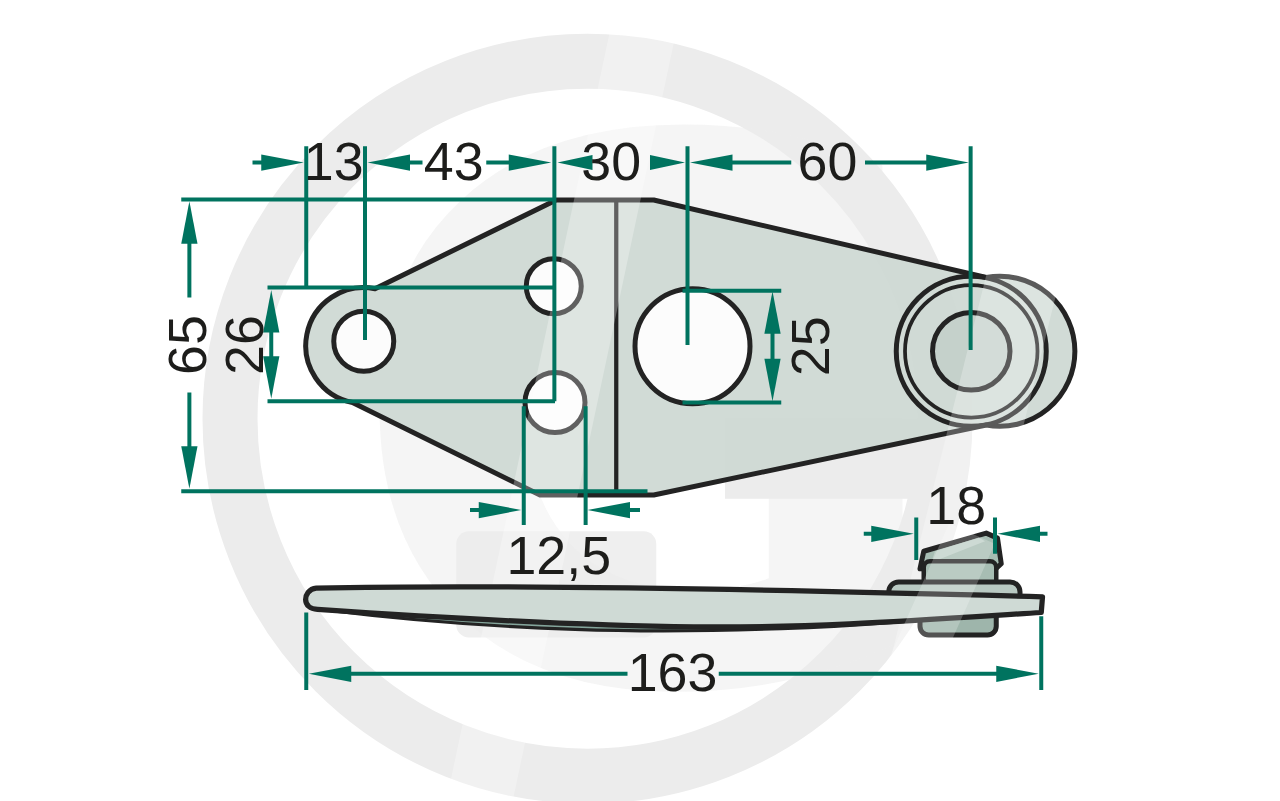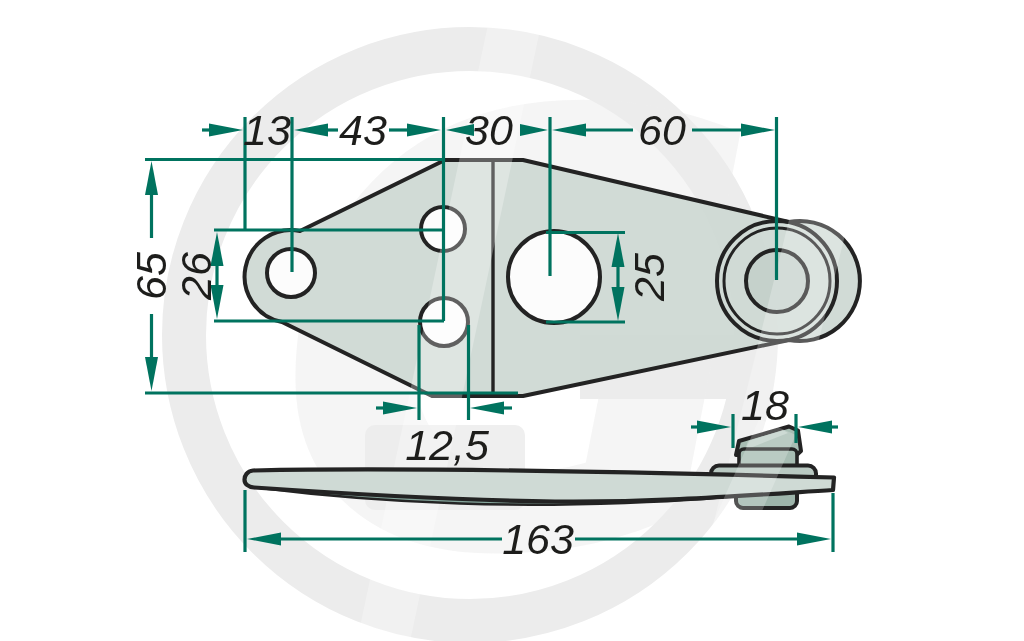--- a/index.html
+++ b/index.html
@@ -1,16 +1,16 @@
 <!DOCTYPE html>
 <html><head>
 <meta charset="utf-8">
 <style>
   html,body{margin:0;padding:0;background:#ffffff;}
-  .stage{position:relative;width:1024px;height:641px;background:#ffffff;overflow:hidden;font-style:italic;}
+  .stage{position:relative;width:1024px;height:641px;background:#ffffff;overflow:hidden;}
   .stage svg{position:absolute;left:0;top:0;}
   text{font-family:"Liberation Sans",sans-serif;font-size:43px;fill:#1d1d1b;}
   .dimline{stroke:#00735f;stroke-width:3.2;fill:none;}
   .dimarrow{fill:#00735f;stroke:none;}
   .outline{stroke:#232323;stroke-linejoin:round;stroke-linecap:round;}
 </style>
 </head>
 <body>
 
 <div class="stage">

